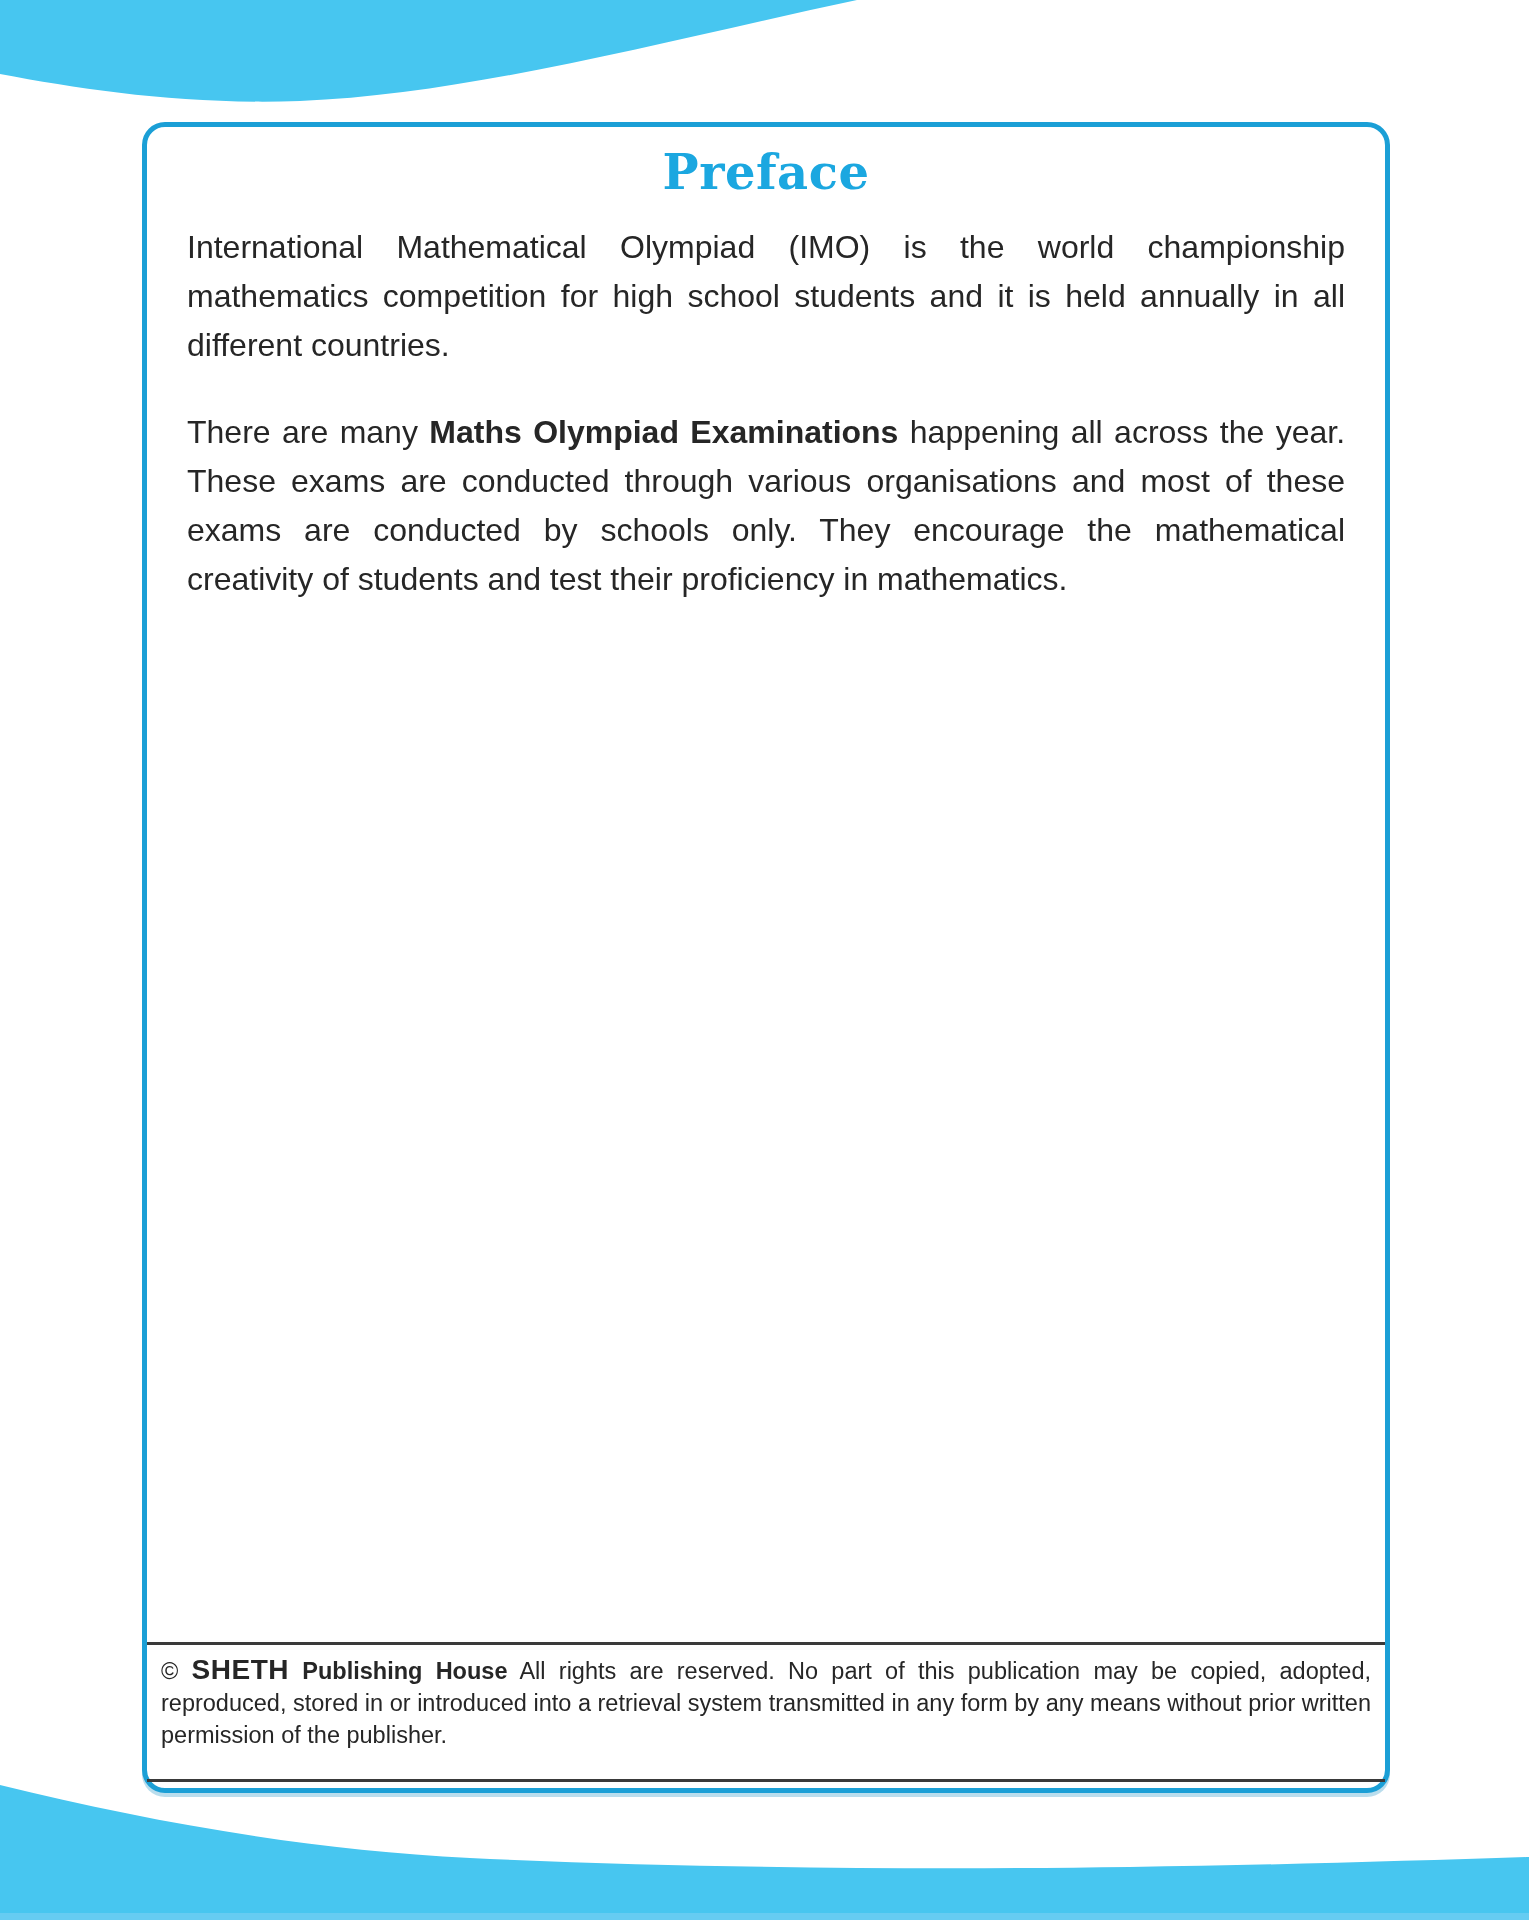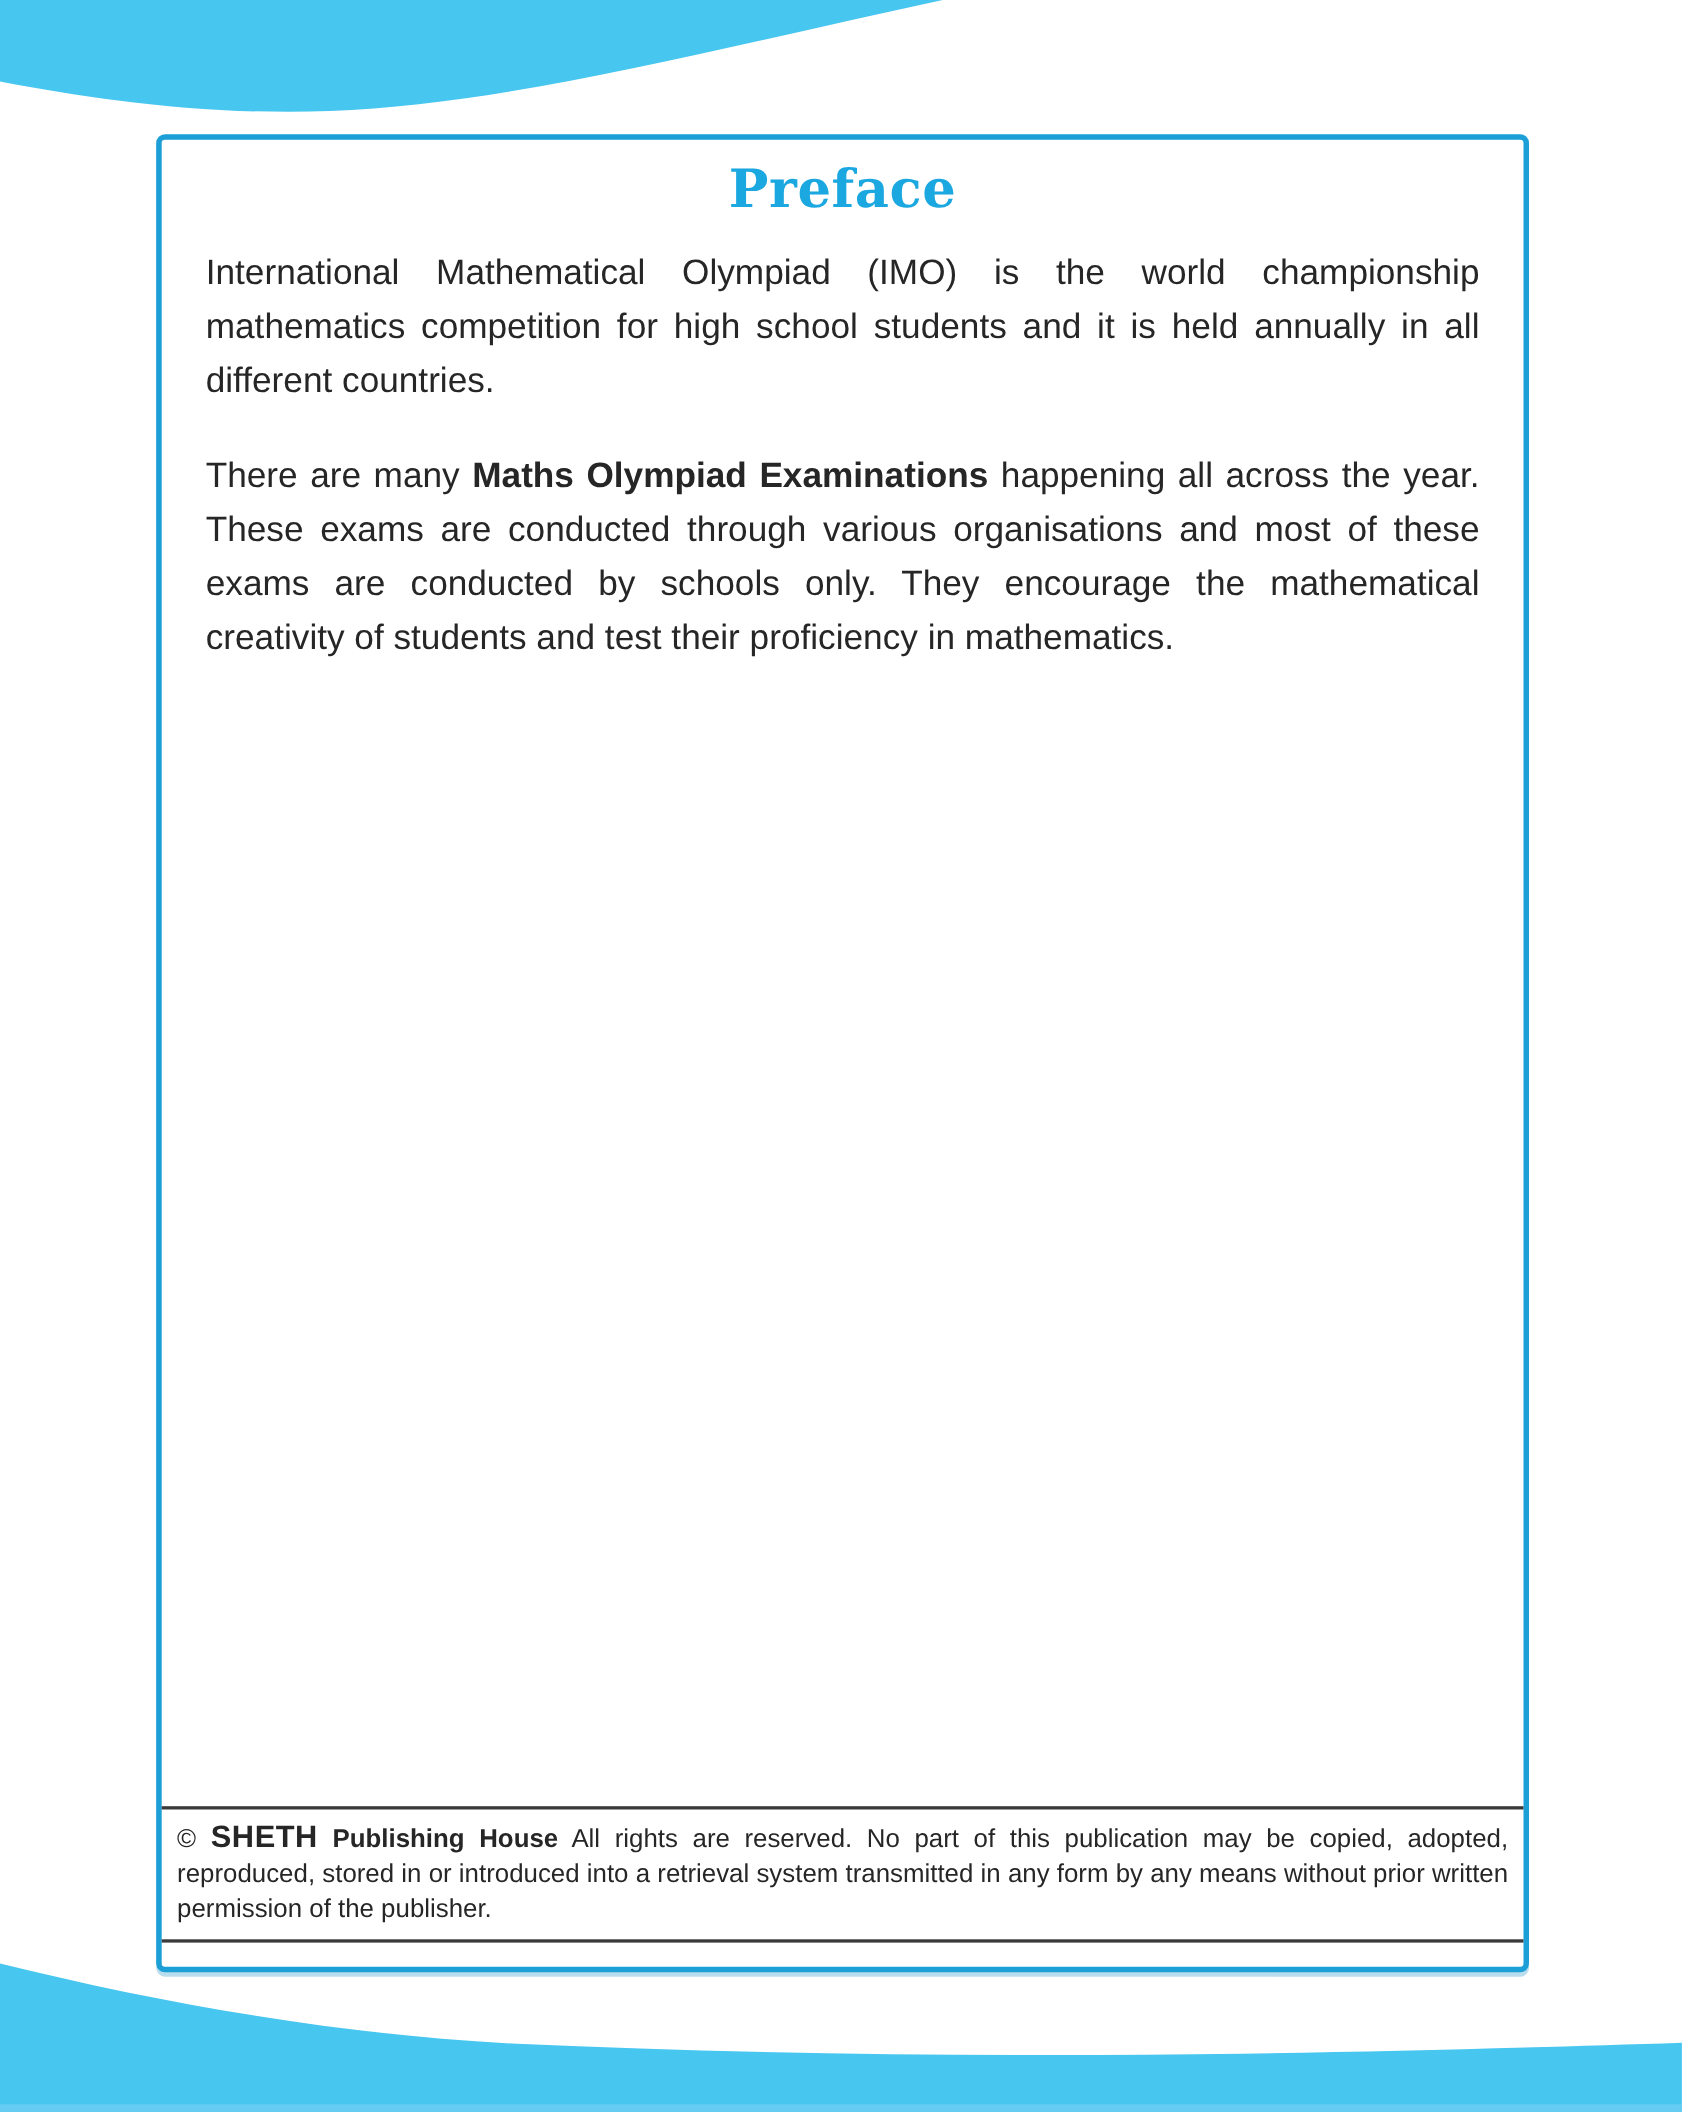--- a/index.html
+++ b/index.html
@@ -26,21 +26,21 @@
   .swoosh path{ fill:var(--swoosh_blue, #47C6F0); }
   .bottom-strip{
     position:absolute; left:0; bottom:0; width:1529px; height:7px;
     background:var(--bottom_strip, #66CCF2); z-index:3;
   }
   .preface-card{
     position:absolute;
     left:142px; top:122px;
     width:1248px; height:1671px;
     border:5px solid var(--border_blue, #1B9FD6);
-    border-radius:8px;
+    border-radius:23px;
     background:#ffffff;
     box-shadow:0 4px 0 rgba(23,144,196,0.30);
     z-index:2;
   }
   .card-content{
     padding:16px 40px 0 40px;
   }
   .page-title{
     margin:0 0 0 0;
     text-align:center;
@@ -58,21 +58,21 @@
     text-align:justify;
     color:var(--text_dark, #262626);
   }
   .para-1{ margin-top:38px; }
   .para-2{ margin-top:22px; }
   .bold-run{ font-weight:700; }
   .copyright-section{
     position:absolute;
     left:0; right:0;
     top:1515px;
-    height:124px;
+    height:140px;
     border-top:3px solid var(--rule_dark, #3A3A3A);
     border-bottom:3px solid var(--rule_dark, #3A3A3A);
     padding:9px 14px 0 14px;
   }
   .copyright-text{
     margin:0;
     font-size:23.5px;
     line-height:32px;
     text-align:justify;
     color:var(--text_dark, #262626);

